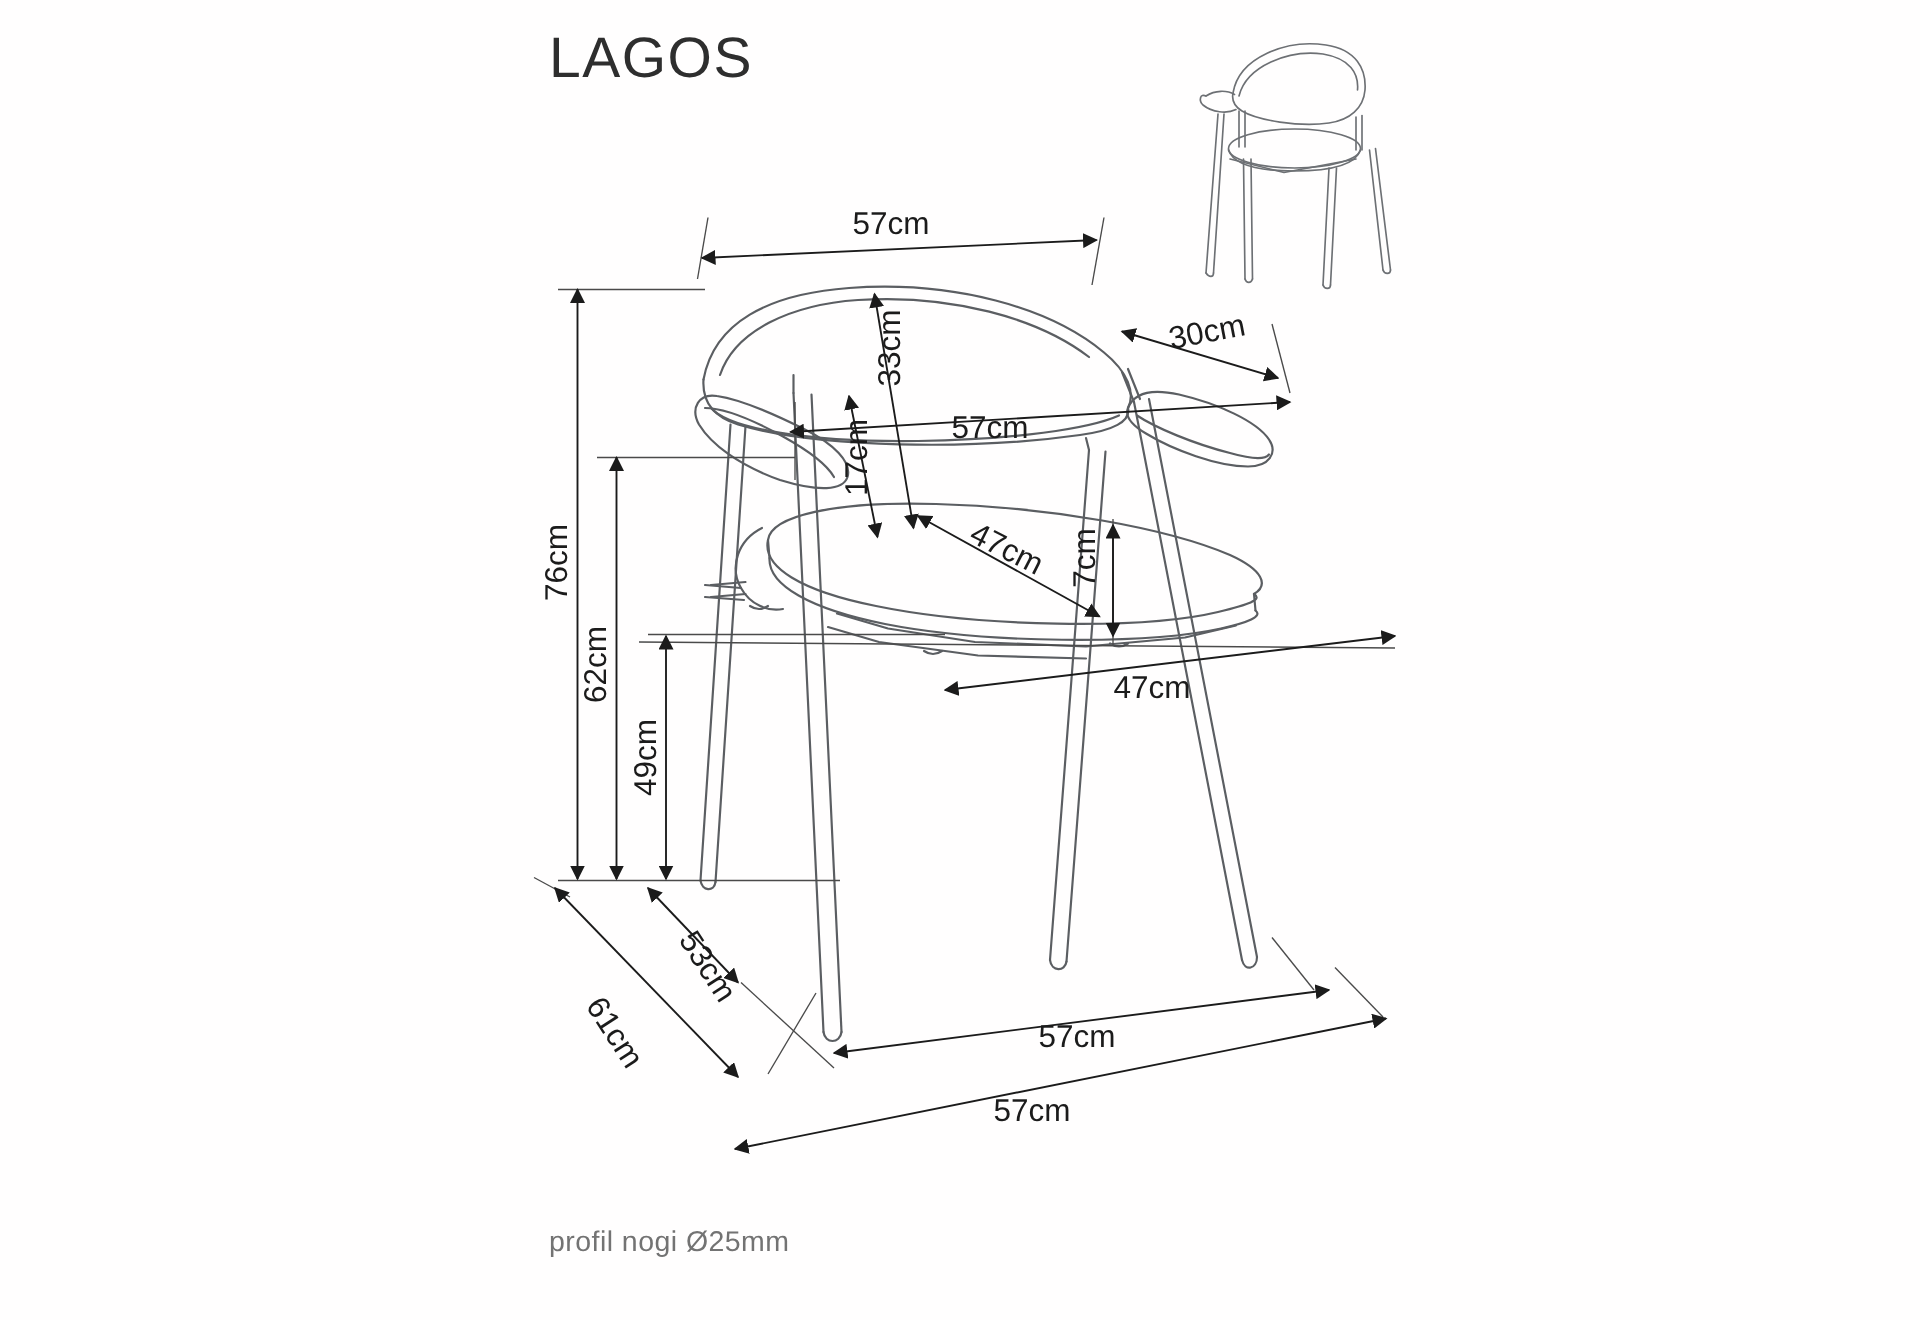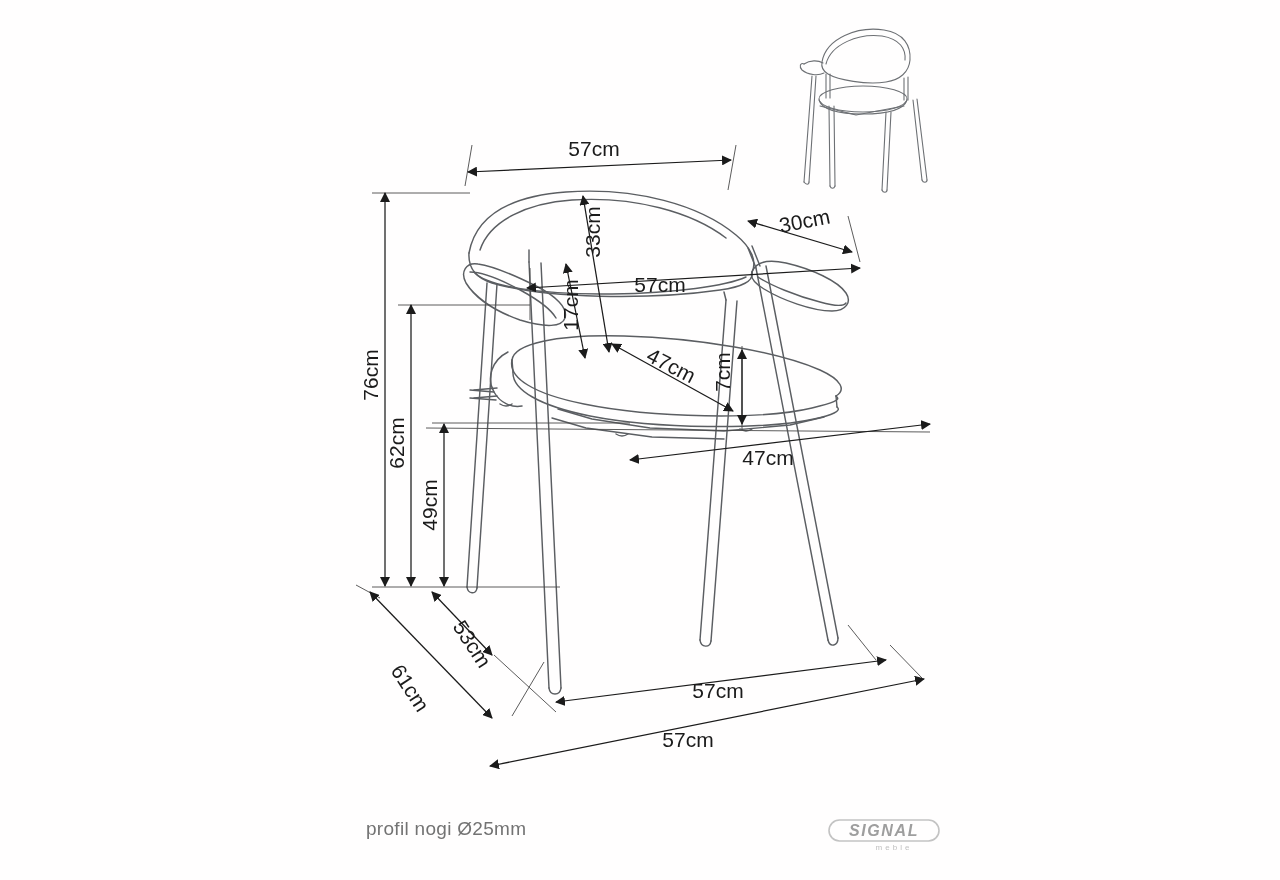--- a/index.html
+++ b/index.html
@@ -52,20 +52,21 @@
     font-family: "Liberation Sans", sans-serif;
     font-size: 21px;
     fill: #1b1b1b;
   }
 </style>
 </head>
 <body>
 
 <div id="sheet">
 
+  <div class="title">LAGOS</div>
 
   <div style="position:absolute; left:786px; top:14px; width:160px; height:180px;">
     <svg width="160" height="180" viewBox="0 0 160 180">
       <g fill="none" stroke="#6d7074" stroke-width="1.1" stroke-linecap="round" stroke-linejoin="round">
 
         <path d="M36 48 C40 24 72 12 98 16 C118 19 125 32 124 46 C123 58 114 66 100 68 C80 71 52 66 42 60 C37 57 35 53 36 48 Z"></path>
 
         <path d="M40 50 C45 30 73 19 96 22 C114 25 120 35 119 46"></path>
 
         <path d="M18 50 C14 48 13 53 16 56 C22 61 32 62 38 59"></path>
@@ -253,21 +254,14 @@
       <text class="dimtxt" x="437" y="505" text-anchor="middle" transform="rotate(-90 437 505)">49cm</text>
       <text class="dimtxt" x="466" y="648" text-anchor="middle" transform="rotate(57 466 648)">53cm</text>
       <text class="dimtxt" x="404" y="692" text-anchor="middle" transform="rotate(57 404 692)">61cm</text>
       <text class="dimtxt" x="718" y="698" text-anchor="middle">57cm</text>
       <text class="dimtxt" x="688" y="747" text-anchor="middle">57cm</text>
     </g>
   </svg>
 
   <div class="footnote">profil nogi Ø25mm</div>
 
-  <div class="logo">
-    <svg width="118" height="40" viewBox="0 0 118 40">
-      <rect x="1" y="2" width="110" height="21" rx="10.5" ry="10.5" fill="none" stroke="#c3c3c3" stroke-width="1.6"></rect>
-      <text x="56" y="18" text-anchor="middle" font-family="'Liberation Sans', sans-serif" font-size="16" font-weight="bold" font-style="italic" letter-spacing="1.6" fill="#9e9e9e">SIGNAL</text>
-      <text x="66" y="32" text-anchor="middle" font-family="'Liberation Sans', sans-serif" font-size="8" letter-spacing="3" fill="#c0c0c0">meble</text>
-    </svg>
-  </div>
 
 </div>
 
 </body></html>

